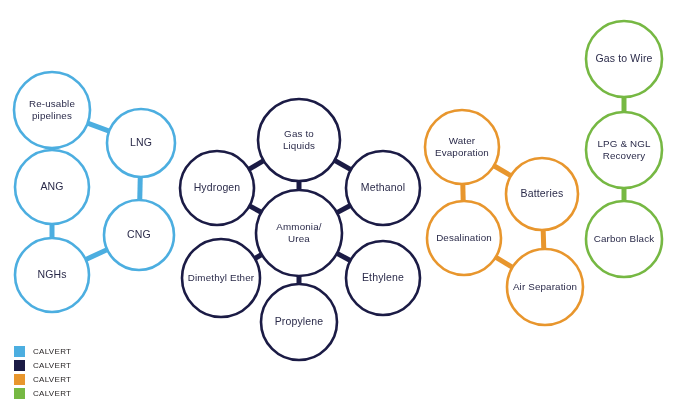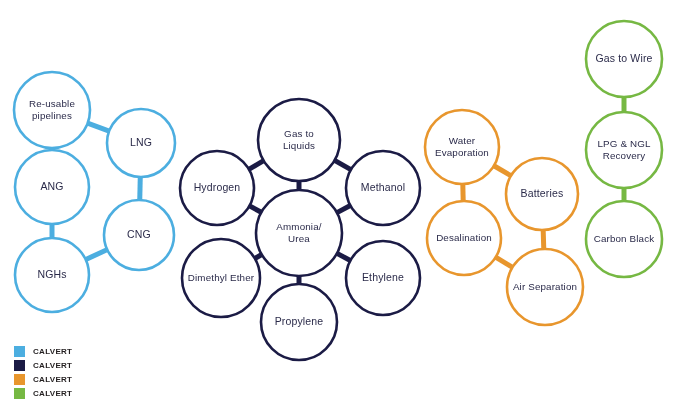--- a/index.html
+++ b/index.html
@@ -49,21 +49,21 @@
   }
   .legend-swatch {
     width: 11px;
     height: 11px;
     flex: 0 0 11px;
   }
   .legend-text {
     margin-left: 8px;
     font-family: "Liberation Sans", sans-serif;
     font-size: 8px;
-    font-weight: bold;
+    font-weight: normal;
     color: #231f20;
     letter-spacing: 0.3px;
     line-height: 11px;
     white-space: nowrap;
   }
 </style>
 </head>
 <body>
 
 <div id="canvas">

